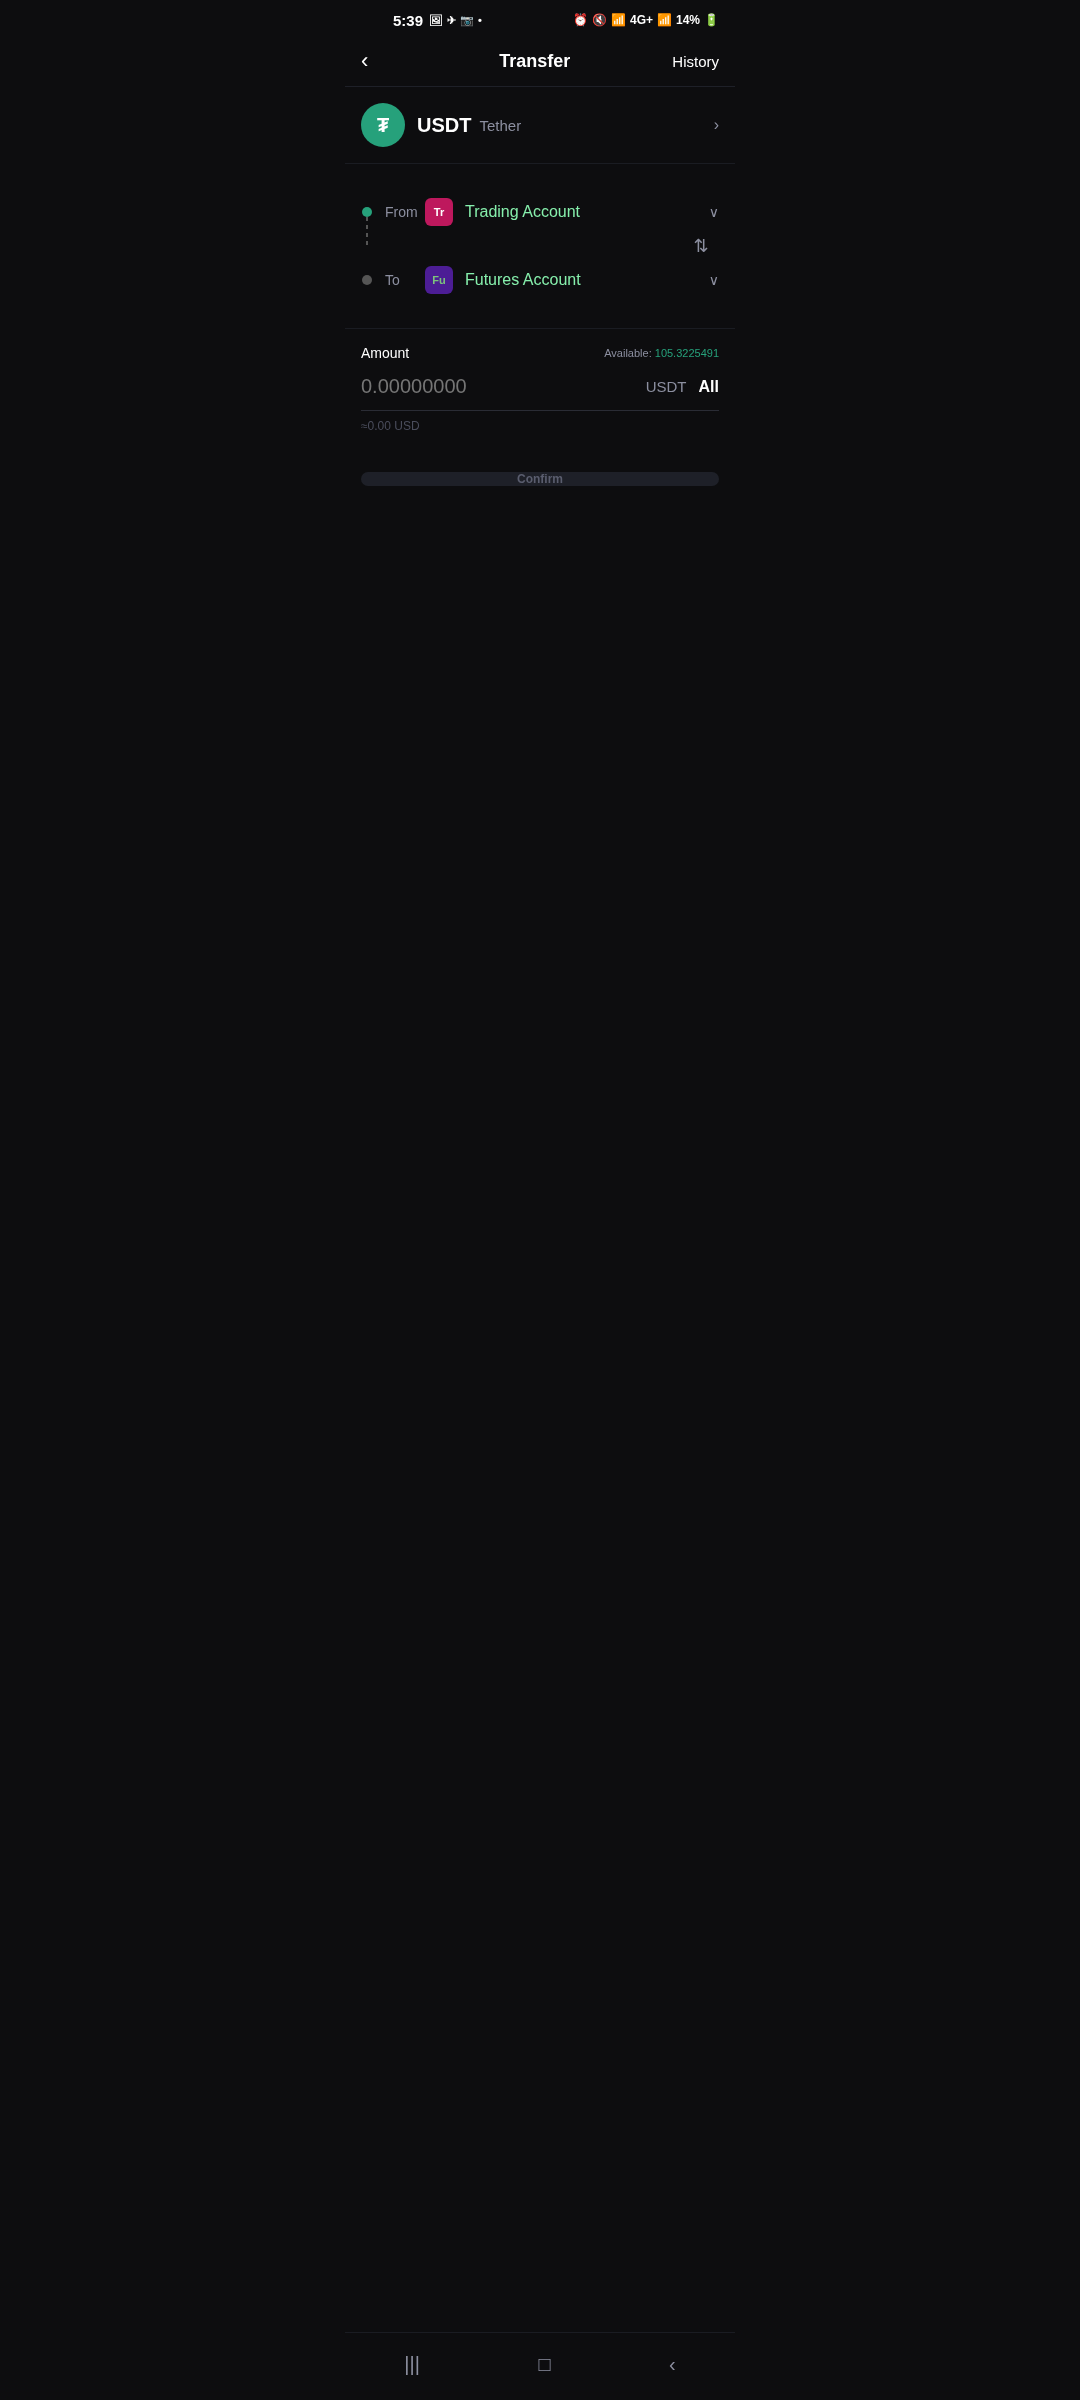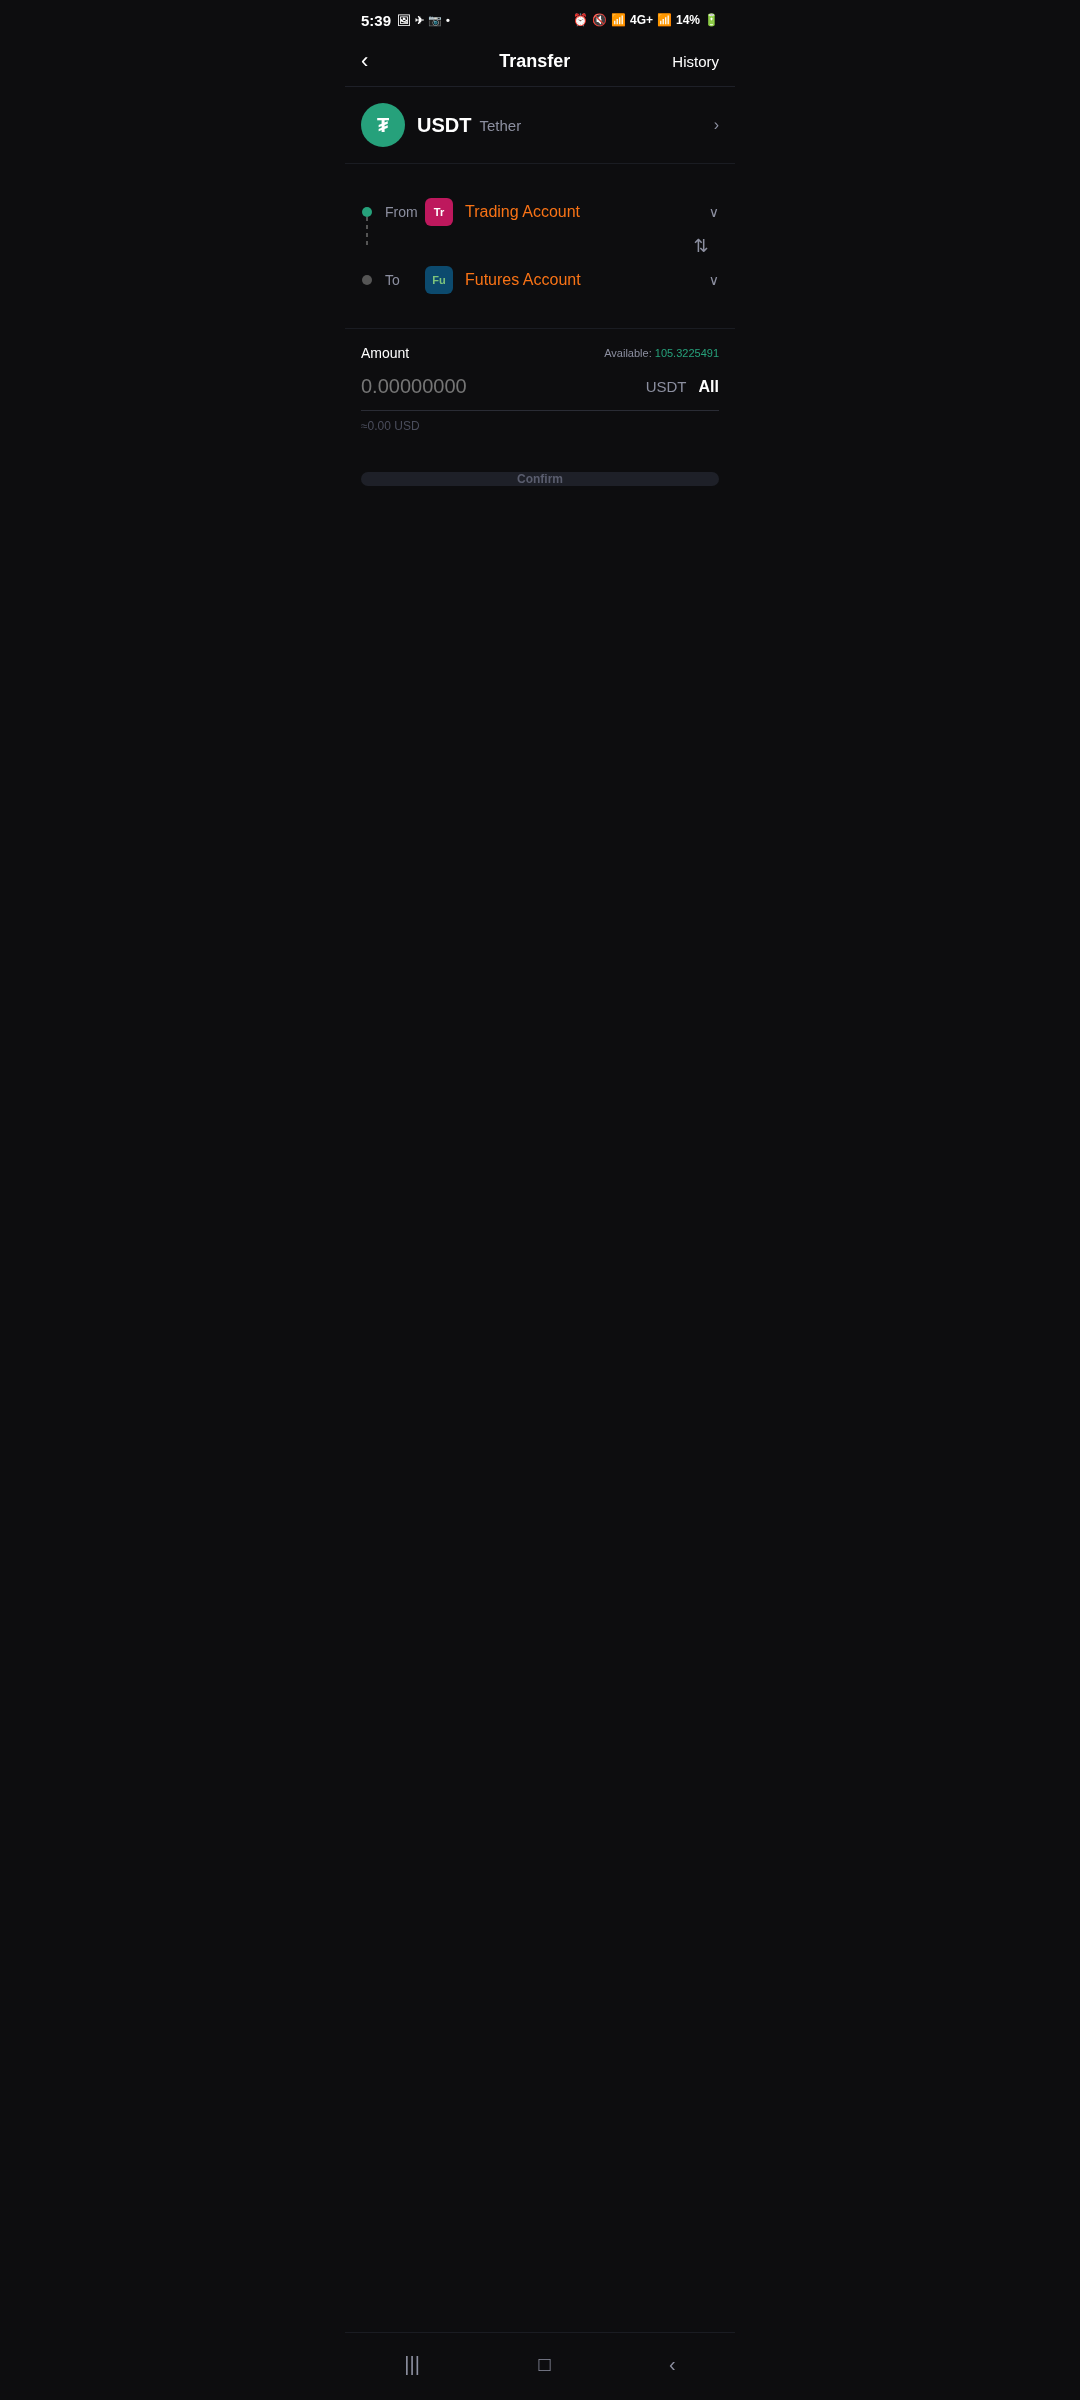--- a/index.html
+++ b/index.html
@@ -30,20 +30,21 @@
 
     .status-left {
       display: flex;
       align-items: center;
       gap: 6px;
     }
 
     .status-time {
       font-size: 15px;
       font-weight: 700;
+      margin-left: 32px;
     }
 
     .status-icons {
       display: flex;
       align-items: center;
       gap: 4px;
       font-size: 11px;
     }
 
     .status-right {
@@ -211,28 +212,28 @@
       flex-shrink: 0;
     }
 
     .badge-trading {
       background: #be185d;
       color: #ffffff;
       text-align: center;
     }
 
     .badge-futures {
-      background: #0c4a6e;
+      background: #4c1d95;
       color: #7dc47d;
     }
 
     .account-name {
       font-size: 16px;
       font-weight: 500;
-      color: #f97316;
+      color: #86efac;
       flex: 1;
     }
 
     .account-chevron {
       color: #8c8fa0;
       font-size: 14px;
       margin-left: auto;
     }
 
     .swap-button {

